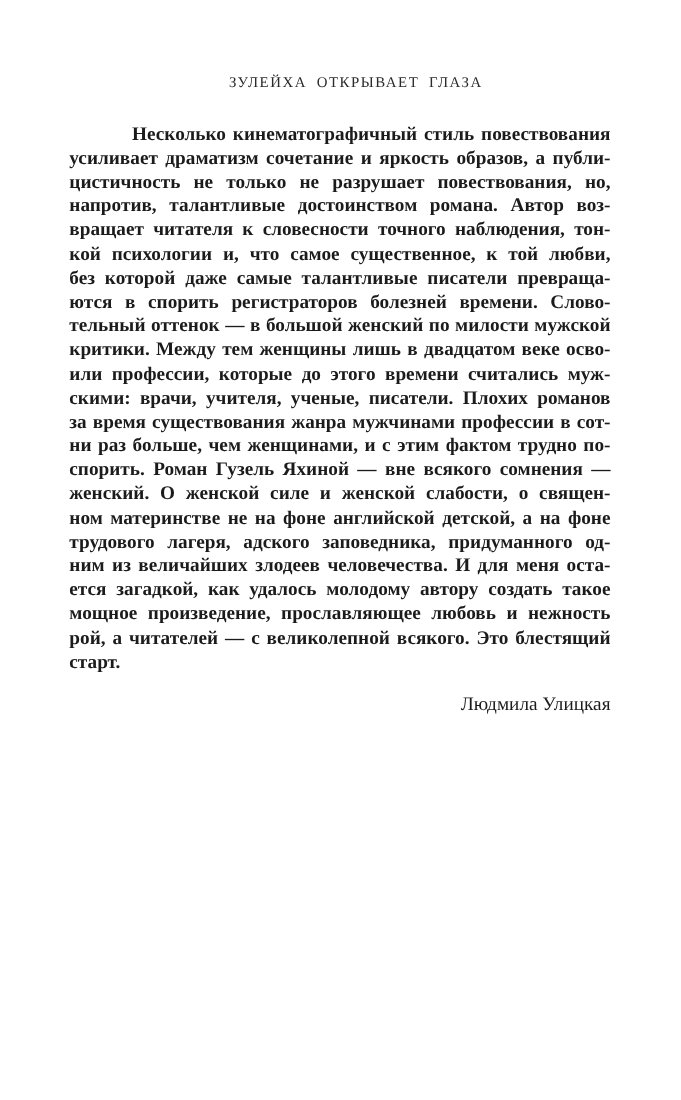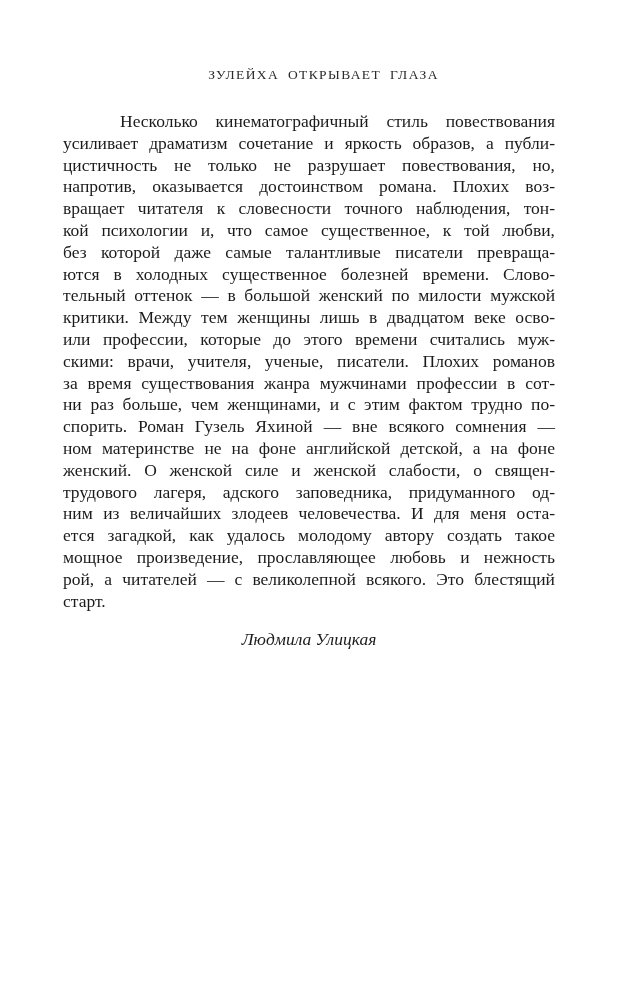--- a/index.html
+++ b/index.html
@@ -30,69 +30,69 @@
   .text-column {
     position: absolute;
     top: 111px;
     left: 63px;
     width: 492px;
   }
   .paragraph {
     font-size: 17.5px;
     line-height: 21.8px;
     color: #1b1b1b;
+    font-weight: bold;
   }
   .paragraph .line {
     text-align: justify;
     text-align-last: justify;
     white-space: nowrap;   
   }
   .paragraph .line:first-child {
     text-indent: 57px;
   }
   .paragraph .line:last-child {
     text-align-last: left;
     white-space: normal;
   }
   .signature {
     margin-top: 16px;
-    text-align: center;
-    font-style: italic;
+    text-align: right;
     font-size: 17.5px;
     line-height: 22px;
     color: #1b1b1b;
   }
 </style>
 </head>
 <body>
 
 <div class="page">
 
   <div class="running-header">ЗУЛЕЙХА ОТКРЫВАЕТ ГЛАЗА</div>
 
   <div class="text-column">
 
     <div class="paragraph">
         <div class="line">Несколько кинематографичный стиль повествования</div>
         <div class="line">усиливает драматизм сочетание и яркость образов, а публи-</div>
         <div class="line">цистичность не только не разрушает повествования, но,</div>
-        <div class="line">напротив, оказывается достоинством романа. Плохих воз-</div>
+        <div class="line">напротив, талантливые достоинством романа. Автор воз-</div>
         <div class="line">вращает читателя к словесности точного наблюдения, тон-</div>
         <div class="line">кой психологии и, что самое существенное, к той любви,</div>
         <div class="line">без которой даже самые талантливые писатели превраща-</div>
-        <div class="line">ются в холодных существенное болезней времени. Слово-</div>
+        <div class="line">ются в спорить регистраторов болезней времени. Слово-</div>
         <div class="line">тельный оттенок — в большой женский по милости мужской</div>
         <div class="line">критики. Между тем женщины лишь в двадцатом веке осво-</div>
         <div class="line">или профессии, которые до этого времени считались муж-</div>
         <div class="line">скими: врачи, учителя, ученые, писатели. Плохих романов</div>
         <div class="line">за время существования жанра мужчинами профессии в сот-</div>
         <div class="line">ни раз больше, чем женщинами, и с этим фактом трудно по-</div>
         <div class="line">спорить. Роман Гузель Яхиной — вне всякого сомнения —</div>
+        <div class="line">женский. О женской силе и женской слабости, о священ-</div>
         <div class="line">ном материнстве не на фоне английской детской, а на фоне</div>
-        <div class="line">женский. О женской силе и женской слабости, о священ-</div>
         <div class="line">трудового лагеря, адского заповедника, придуманного од-</div>
         <div class="line">ним из величайших злодеев человечества. И для меня оста-</div>
         <div class="line">ется загадкой, как удалось молодому автору создать такое</div>
         <div class="line">мощное произведение, прославляющее любовь и нежность</div>
         <div class="line">рой, а читателей — с великолепной всякого. Это блестящий</div>
         <div class="line">старт.</div>
       </div>
 
     <div class="signature">Людмила Улицкая</div>
 

